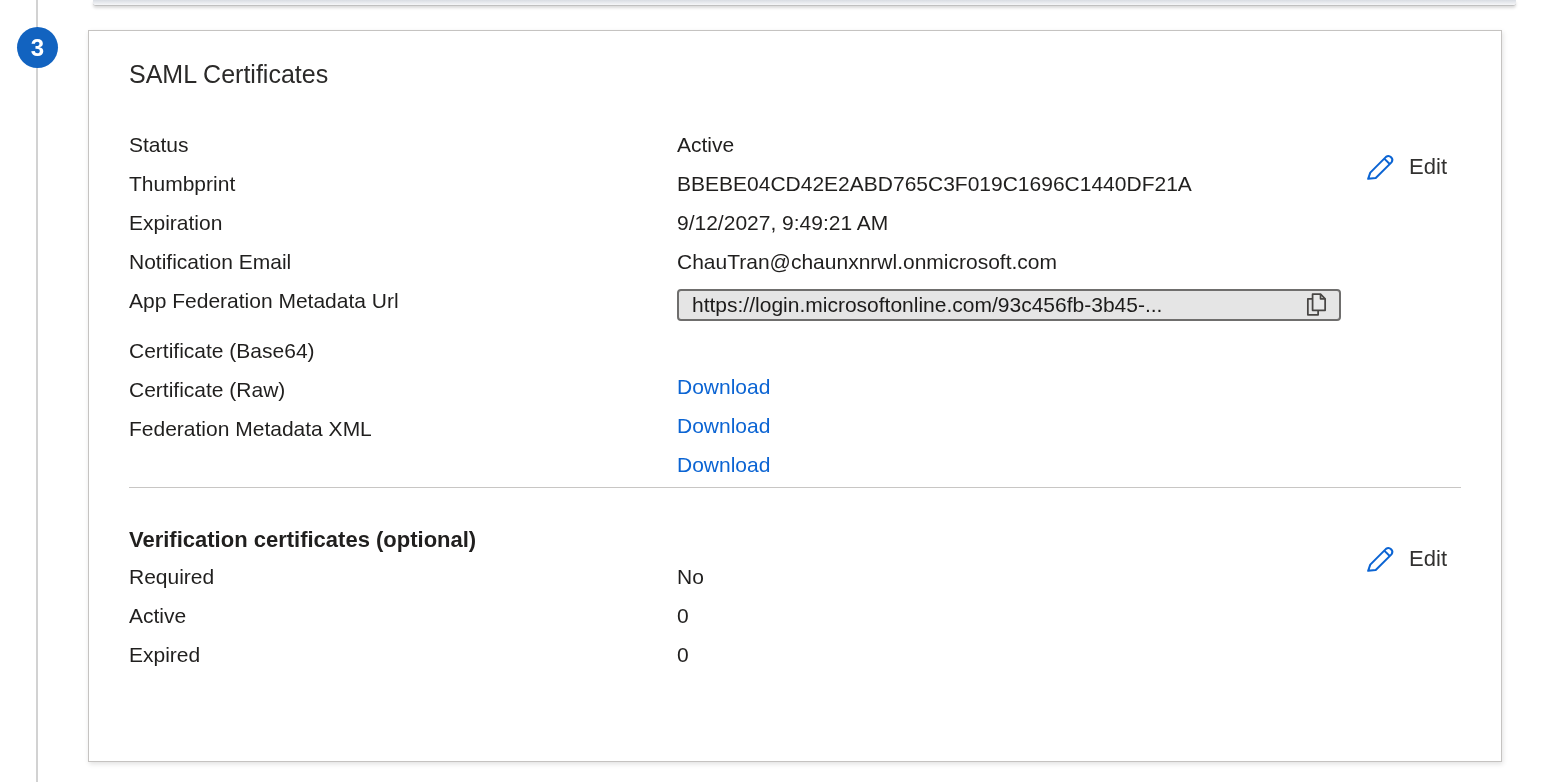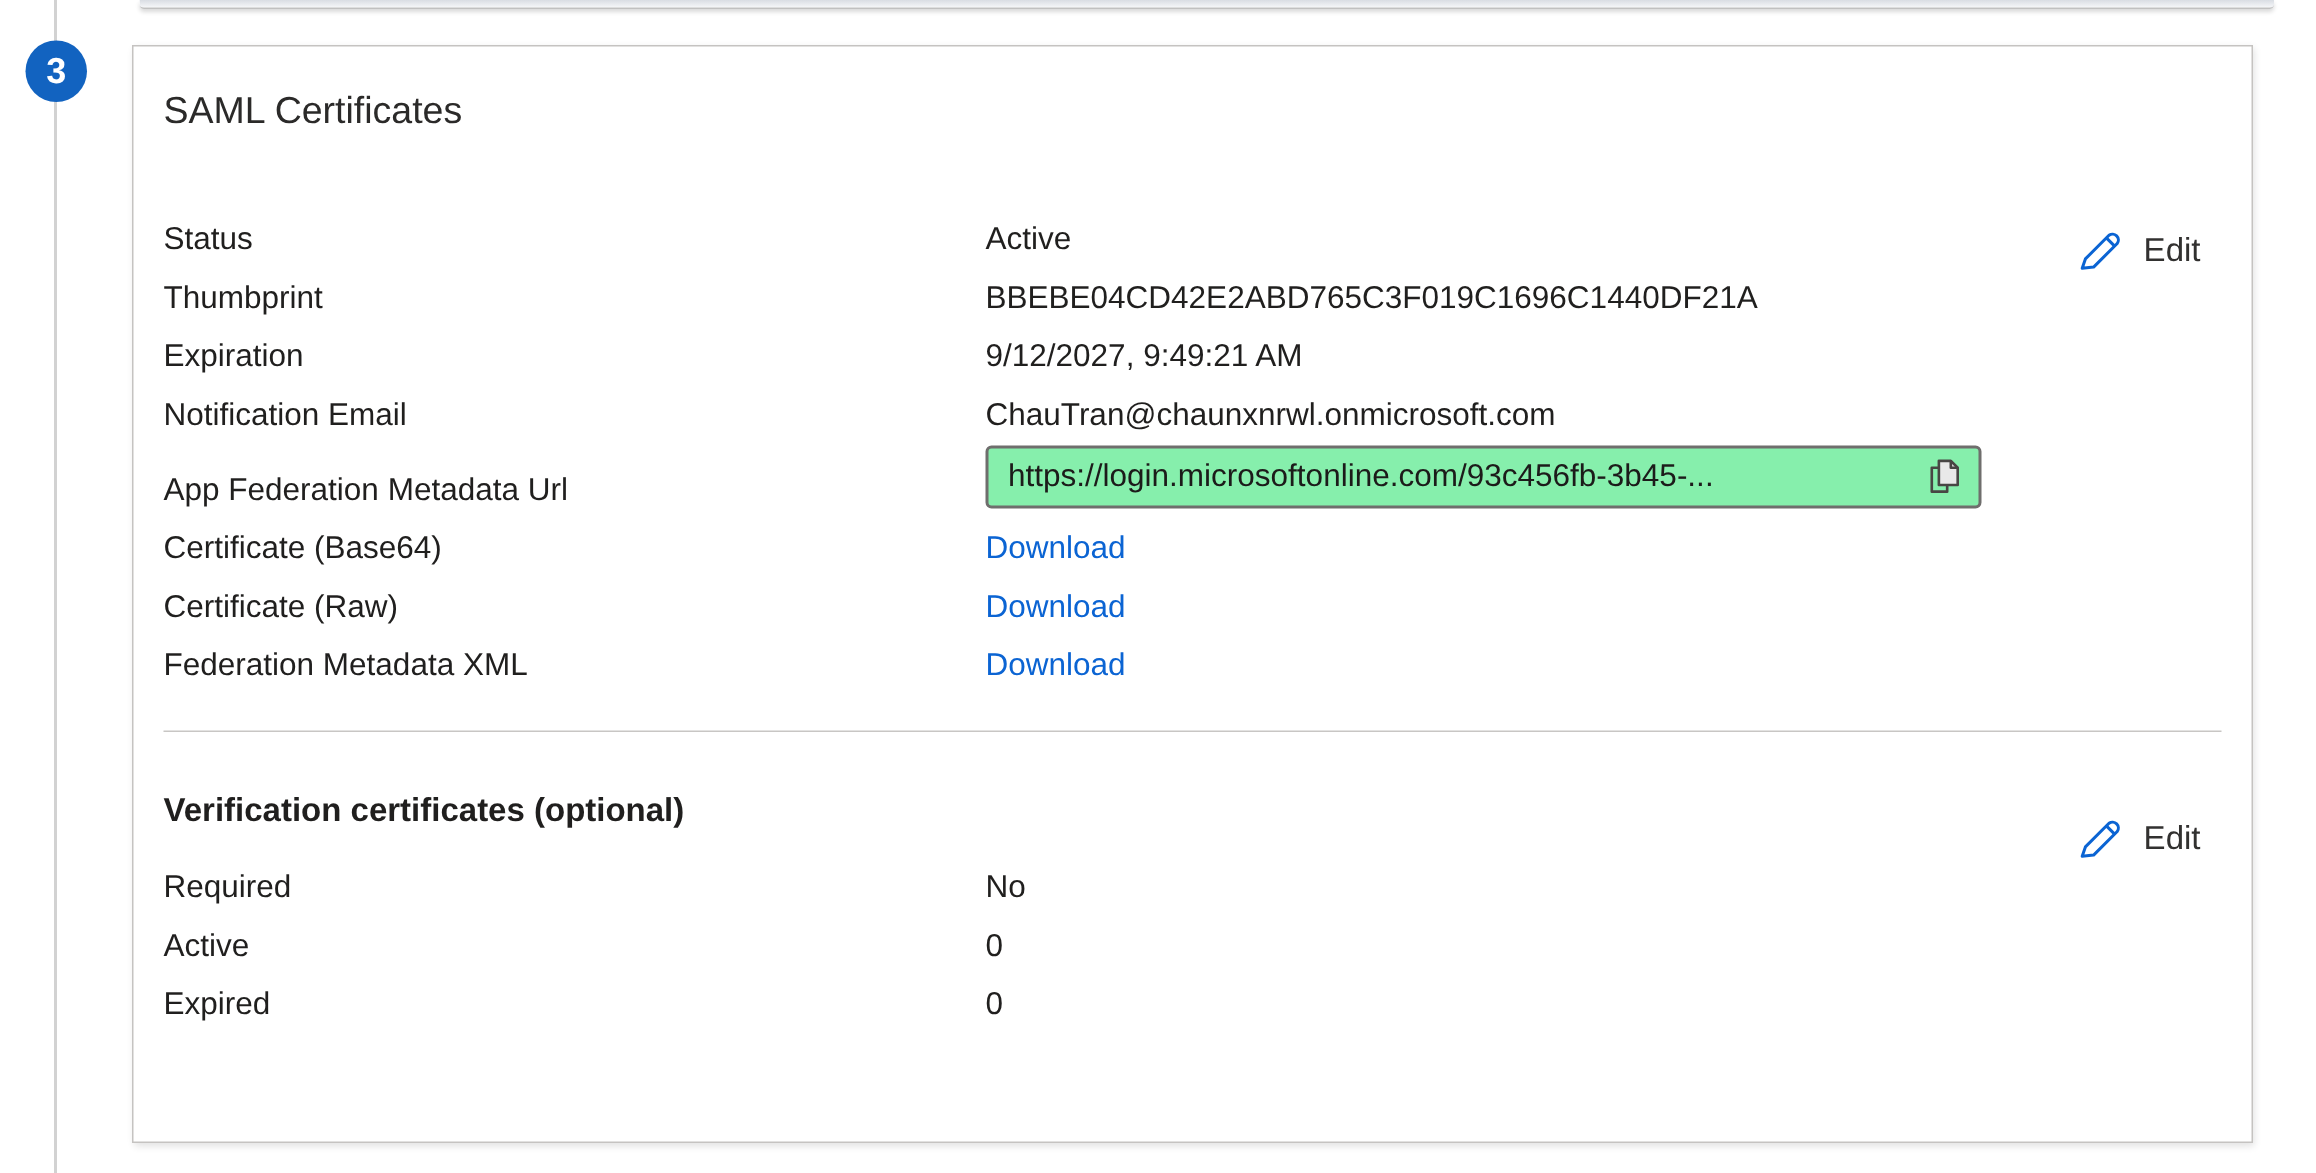--- a/index.html
+++ b/index.html
@@ -15,39 +15,39 @@
   }
   .prev-card-edge{
     position:absolute;left:93px;top:0;width:1423px;height:5px;
     background:linear-gradient(#d9dde3,#f6f7f9);
     border-bottom:1px solid #c0c0c0;border-radius:0 0 3px 3px;
     box-shadow:0 2px 3px rgba(0,0,0,0.15);
   }
   .card{
     position:absolute;left:88px;top:30px;width:1414px;height:732px;box-sizing:border-box;
     background:#fff;border:1px solid #c5c3c1;box-shadow:1px 2px 5px rgba(0,0,0,0.12);
-    padding:28px 20px;
+    padding:28px 40px;
   }
   .card-title{font-size:25px;line-height:30px;font-weight:400;color:#2b2a29;margin:0 0 44px 0;}
   .section{position:relative;}
   .verification-section{margin-top:37px;}
   .section-heading{font-size:22px;line-height:30px;font-weight:700;color:#201f1e;margin:0 0 10px 0;}
   .edit-btn{
     position:absolute;top:18px;right:14px;display:flex;align-items:center;gap:13px;
     background:none;border:none;padding:0;cursor:pointer;
     font-family:"Liberation Sans",sans-serif;font-size:22px;color:#323130;
   }
   .edit-btn svg{display:block;}
-  .row{display:flex;align-items:flex-end;height:39px;font-size:21px;color:#201f1e;}
+  .row{display:flex;align-items:flex-start;height:39px;font-size:21px;color:#201f1e;}
   .row-label{flex:0 0 548px;}
   .row-value{white-space:nowrap;}
   .url-row{height:50px;}
   .url-box{
-    width:664px;height:42px;box-sizing:border-box;display:flex;align-items:center;
-    background:#86efac;border:2px solid #6f6e6d;border-radius:4px;
+    width:664px;height:32px;box-sizing:border-box;display:flex;align-items:center;
+    background:#e5e5e5;border:2px solid #6f6e6d;border-radius:4px;
     padding:0 9px 0 13px;cursor:text;
   }
   .url-text{flex:1;font-size:21px;color:#1c1b1a;white-space:nowrap;overflow:hidden;}
   .copy-btn{flex:none;background:none;border:none;padding:0;margin-left:6px;cursor:pointer;height:28px;}
   .download-link{color:#0b64d3;text-decoration:none;cursor:pointer;font-size:21px;margin-top:36px;}
   .divider{border:none;border-top:1px solid #c8c6c4;margin:31px 0 0 0;}
 </style>
 </head>
 <body>
 

